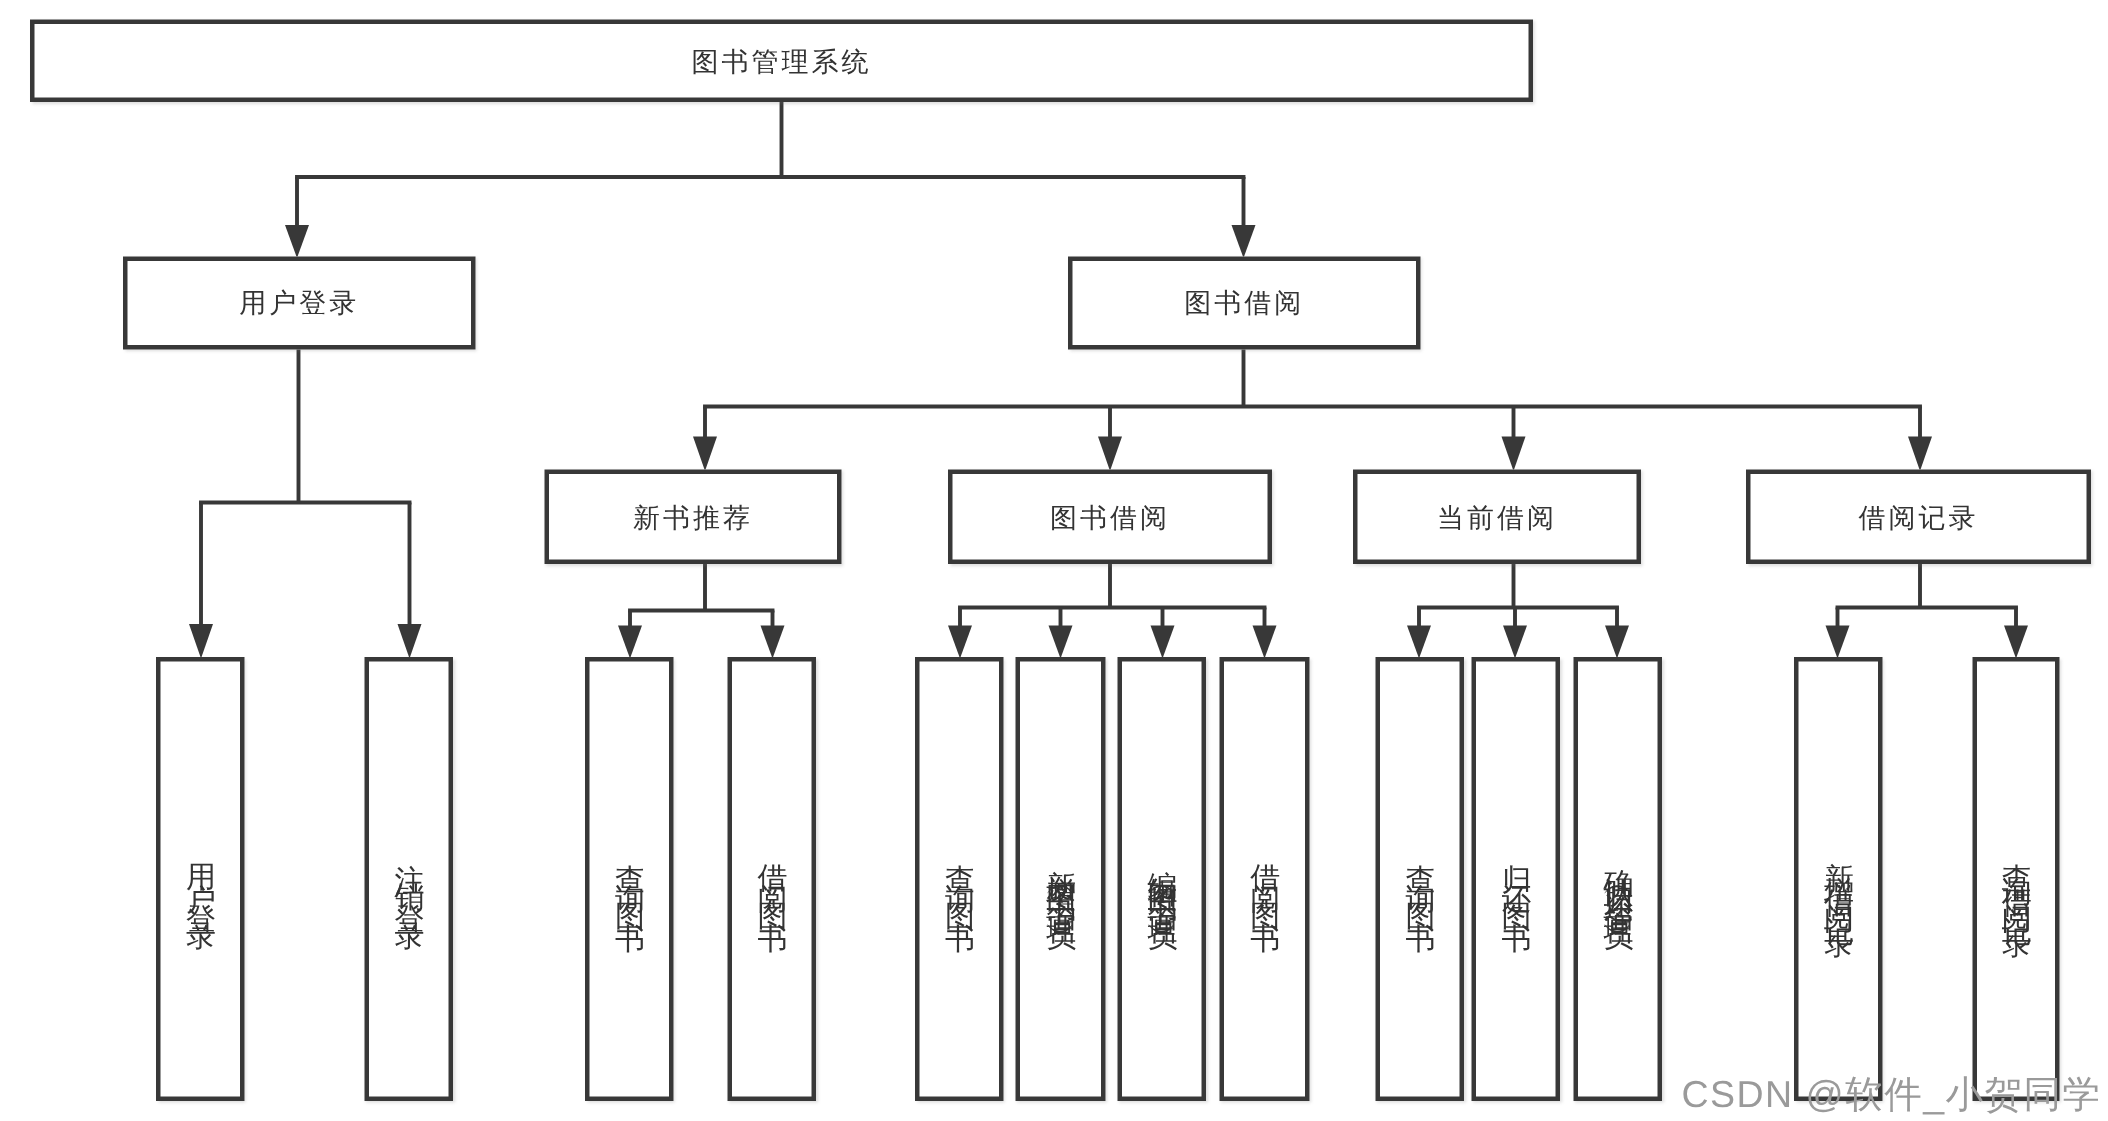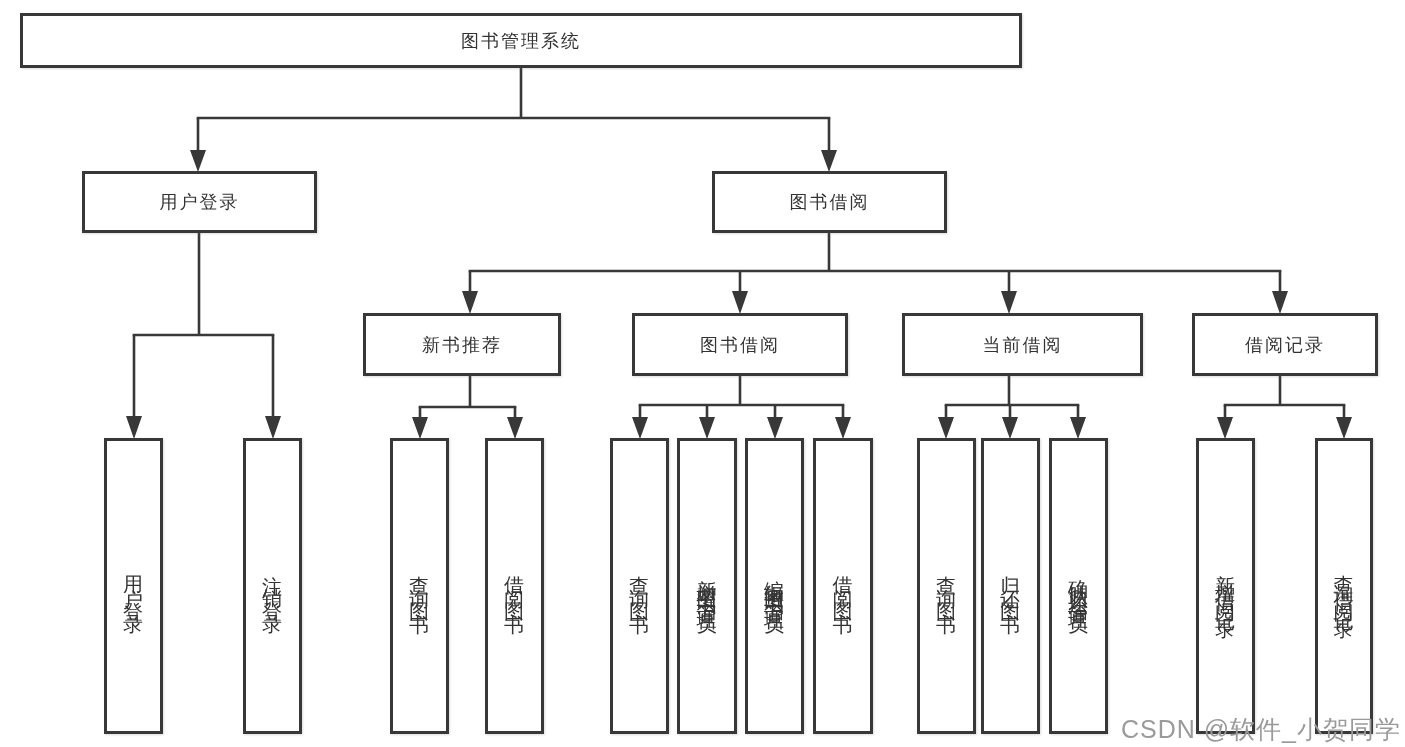--- a/index.html
+++ b/index.html
@@ -159,24 +159,24 @@
   <div class="node" style="left:712px;top:171px;width:235px;height:62px;">
     <span class="h-label">图书借阅</span>
   </div>
 
   <div class="node" style="left:363px;top:313px;width:198px;height:63px;">
     <span class="h-label">新书推荐</span>
   </div>
   <div class="node" style="left:632px;top:313px;width:216px;height:63px;">
     <span class="h-label">图书借阅</span>
   </div>
-  <div class="node" style="left:902px;top:313px;width:241px;height:63px;">
+  <div class="node" style="left:902px;top:313px;width:192px;height:63px;">
     <span class="h-label">当前借阅</span>
   </div>
-  <div class="node" style="left:1192px;top:313px;width:186px;height:63px;">
+  <div class="node" style="left:1164px;top:313px;width:230px;height:63px;">
     <span class="h-label">借阅记录</span>
   </div>
 
   <div class="node leaf" style="left:104px;top:438px;width:59px;height:296px;">
     <span class="v-label" style="letter-spacing: 13px;">用户登录</span>
   </div>
   <div class="node leaf" style="left:243px;top:438px;width:59px;height:296px;">
     <span class="v-label" style="letter-spacing: 13px;">注销登录</span>
   </div>
   <div class="node leaf" style="left:390px;top:438px;width:59px;height:296px;">

